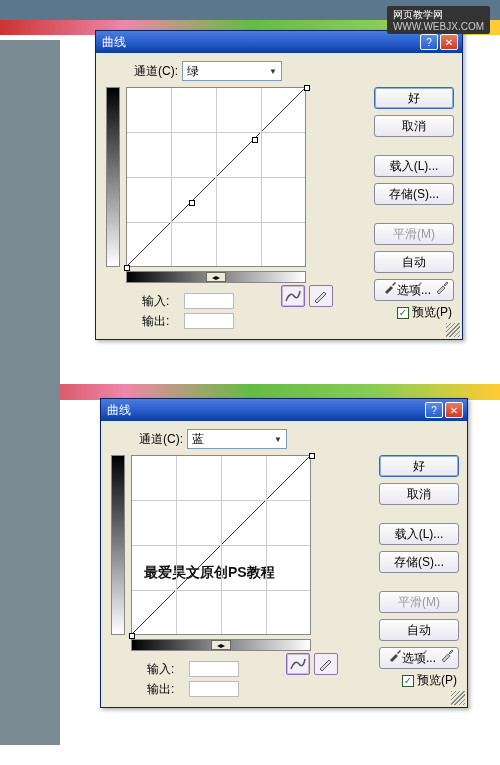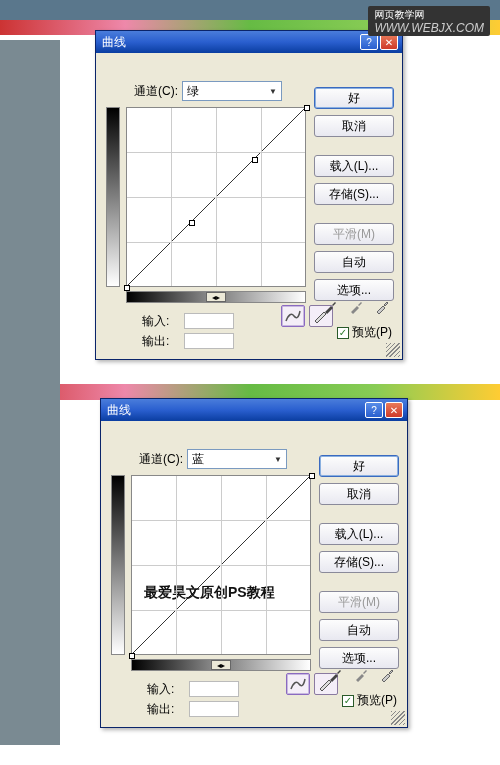--- a/index.html
+++ b/index.html
@@ -5,36 +5,36 @@
   * { box-sizing: border-box; margin: 0; padding: 0; }
   body { font-family: "Microsoft YaHei", SimSun, sans-serif; font-size: 12px;
          background: #fff; width: 500px; height: 765px; position: relative; }
   .bg-stripe { position: absolute; left: 0; width: 100%; background: #5a778c; z-index: 0; }
   .bg-stripe.s1 { top: 0; height: 20px; }
   .bg-stripe.s2 { top: 20px; height: 15px; background: linear-gradient(90deg,#c33,#e8a,#6b4,#8c5,#fc3); }
   .bg-stripe.s3 { top: 384px; height: 16px; background: linear-gradient(90deg,#c33,#e8a,#6b4,#8c5,#fc3); }
   .bg-band { position: absolute; left: 0; width: 60px; background: #7a8a92; top: 40px; bottom: 20px; z-index: 0; }
   .watermark-tag { position: absolute; top: 6px; right: 10px; z-index: 50;
                    background: #333; color: #fff; font-size: 10px; padding: 2px 6px; border-radius: 2px; }
-  .watermark-tag .sub { font-size: 12px; color: #ccc; display:block; line-height:1;font-style:italic; }
-
-  .dialog { position: absolute; width: 308px; background: #ece9d8; border: 1px solid #0a246a;
+  .watermark-tag .sub { font-size: 10px; color: #ccc; display:block; line-height:1; }
+
+  .dialog { position: absolute; width: 368px; background: #ece9d8; border: 1px solid #0a246a;
             box-shadow: 2px 2px 4px rgba(0,0,0,.3); z-index: 10; }
   .dialog.d1 { top: 30px; left: 95px; }
   .dialog.d2 { top: 398px; left: 100px; }
   .titlebar { height: 22px; background: linear-gradient(#4a7ddb,#2a5fcf,#0a3da0);
               color: #fff; display: flex; align-items: center; padding: 0 4px; }
   .titlebar .title { flex: 1; font-size: 12px; padding-left: 2px; }
   .winbtn { width: 18px; height: 16px; margin-left: 2px; border: 1px solid #fff;
             background: linear-gradient(#5a8de8,#2a5fcf); display:flex; align-items:center;
             justify-content:center; color:#fff; font-size:10px; border-radius:2px; }
   .winbtn.close { background: linear-gradient(#e87a5a,#cf3a2a); }
   .body { padding: 8px; position: relative; }
 
-  .row-channel { display:flex; align-items:center; margin-bottom:6px; padding-left: 30px; margin-top: 20px; }
+  .row-channel { display:flex; align-items:center; margin-bottom:6px; padding-left: 30px; }
   .row-channel label { margin-right: 4px; }
   .select { width: 100px; height: 20px; border:1px solid #7a9ac0; background:#fff;
             display:flex; align-items:center; justify-content:space-between; padding:0 4px; }
   .select .caret { font-size:8px; color:#333; }
 
   .curve-area { display:flex; align-items:flex-start; }
   .vgrad { width: 14px; height: 180px; margin: 0 6px 0 2px;
            background: linear-gradient(#000,#fff); border:1px solid #888; }
   .grid-box { position: relative; width: 180px; height: 180px; background:#fff; border:1px solid #888; }
   .grid-box::before, .grid-box::after { content:''; position:absolute; background-image:

